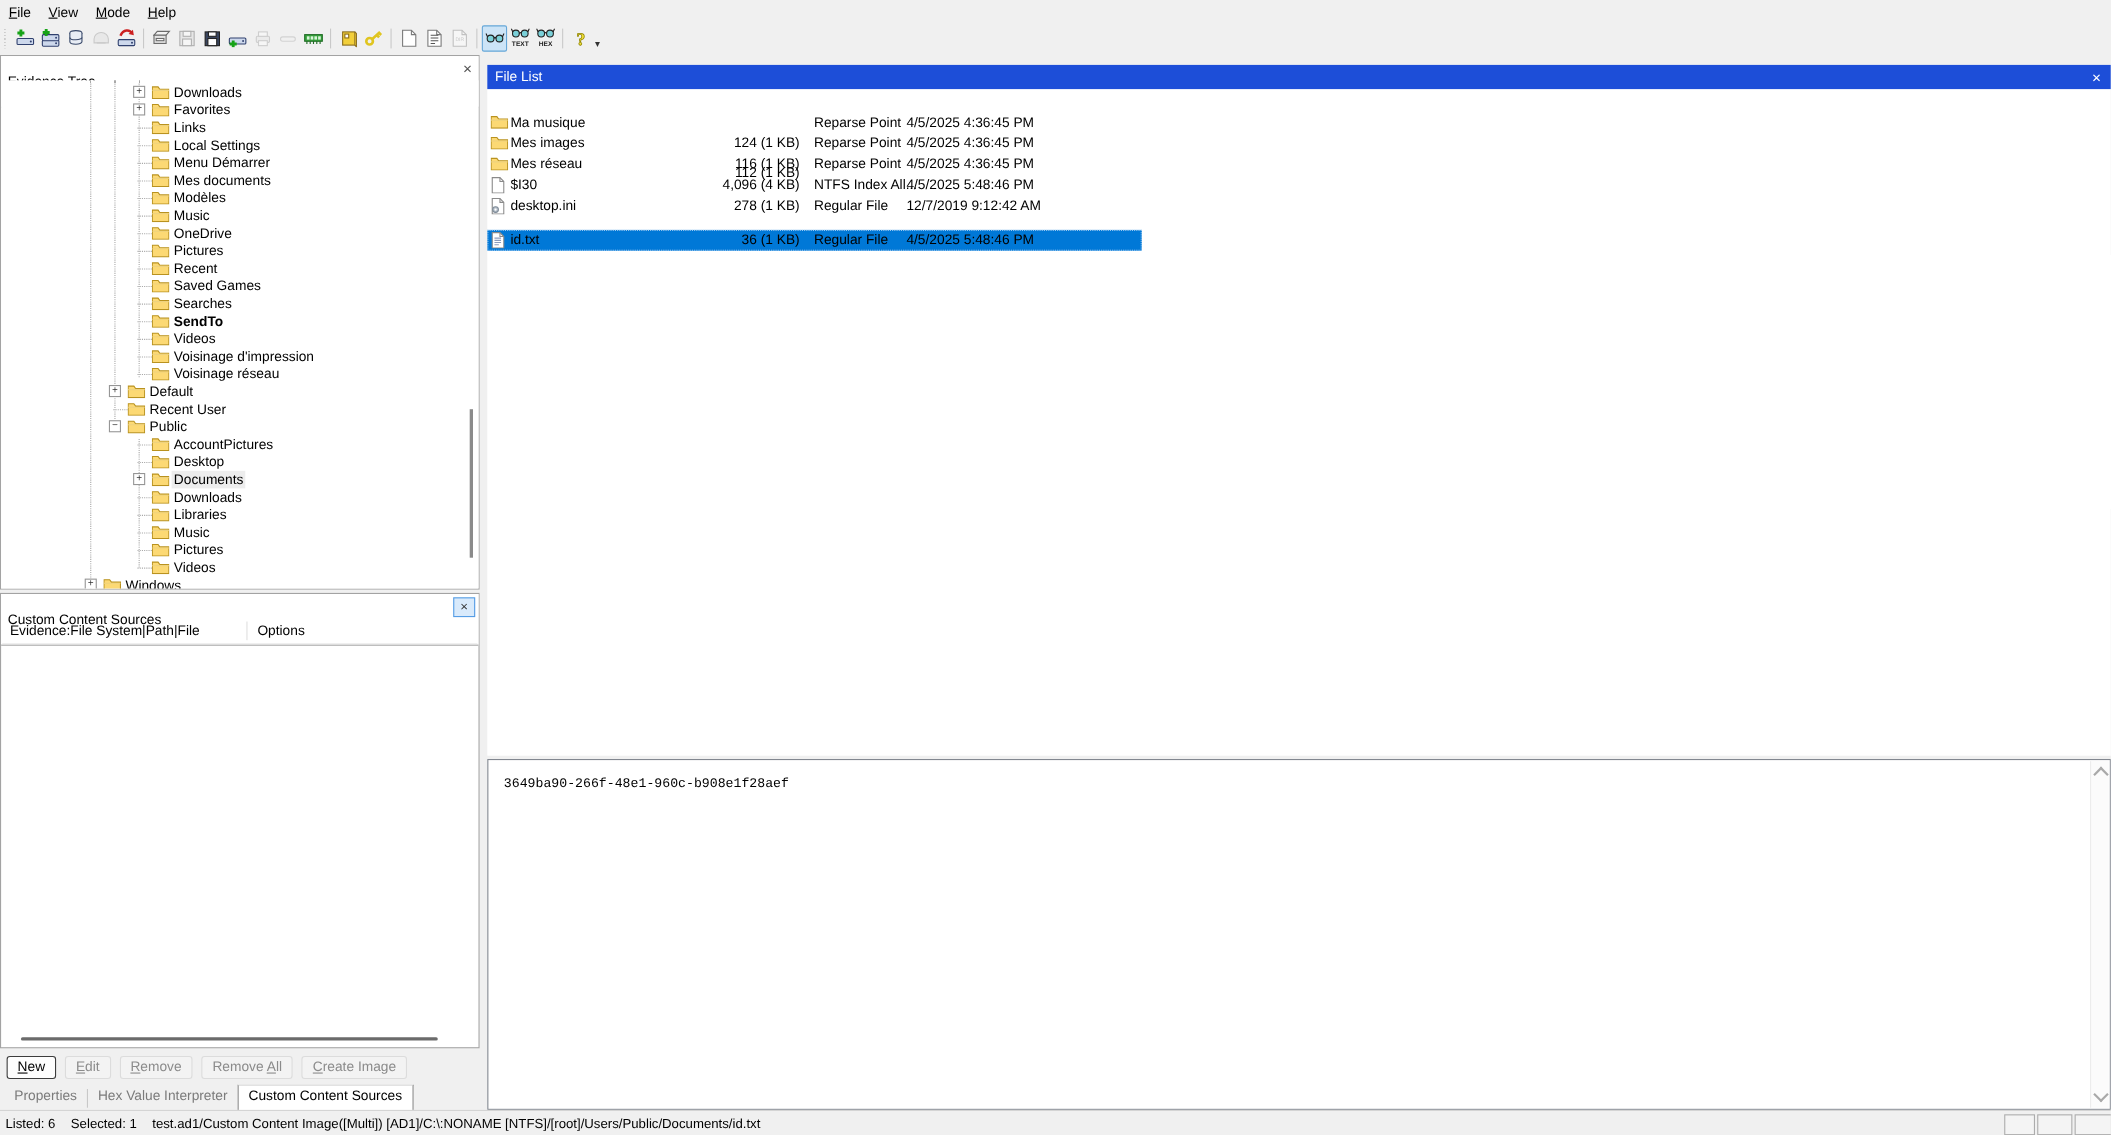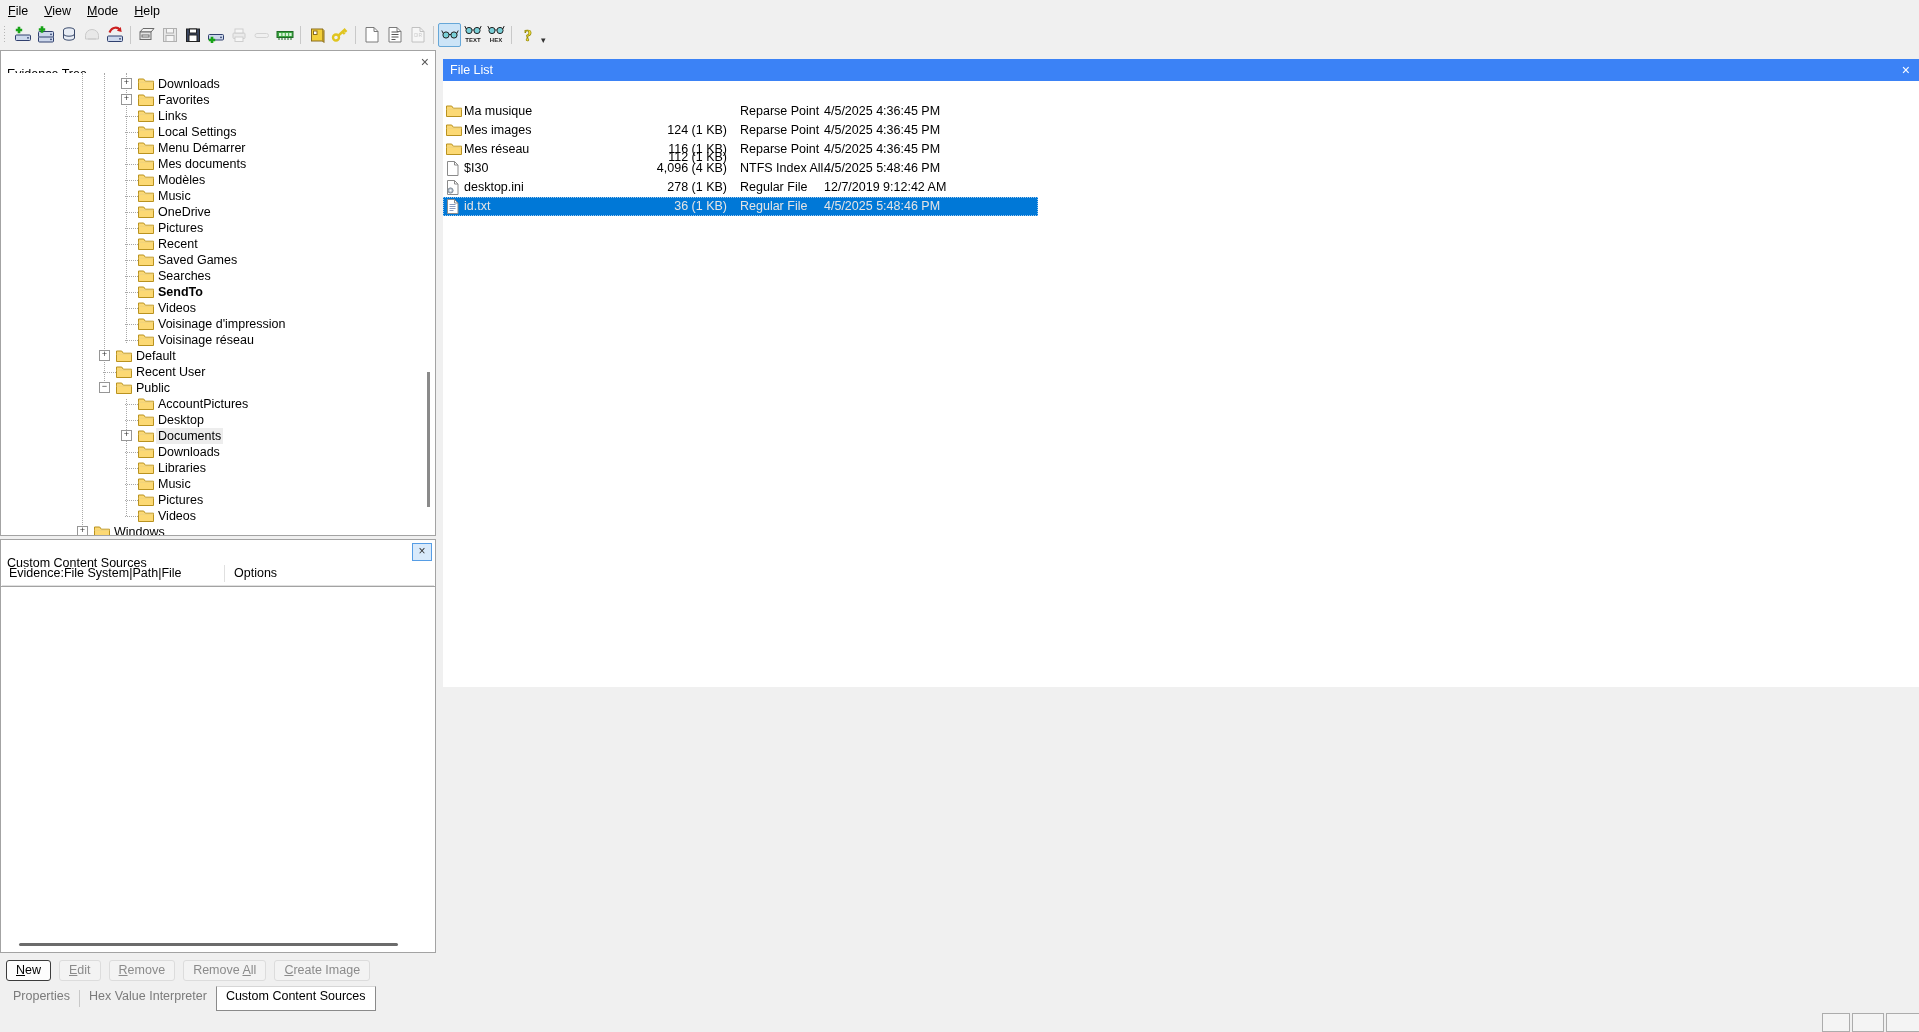--- a/index.html
+++ b/index.html
@@ -39,21 +39,21 @@
   .tree-scroll{position:absolute;background:#8a8a8a;}
 
   
   .fl-title{position:absolute;height:22px;line-height:22px;padding:0 7px;color:#fff;font-size:12.5px;}
   .fl-header{position:absolute;height:21px;background:#fff;border-bottom:1px solid #eaeaea;}
   .fl-header .hcell{position:absolute;top:0;height:21px;line-height:21px;white-space:nowrap;}
   .hsep{position:absolute;top:3px;height:15px;width:1px;background:#e2e2e2;}
   .file-row{position:absolute;height:19px;line-height:19px;}
   .file-row span{position:absolute;top:0;white-space:nowrap;}
   .file-row .c-ico{top:2px;}
-  .file-row.sel{background:#0078d7;color:#e5e5e5;outline:1px dotted #9cc9f0;outline-offset:-1px;}
+  .file-row.sel{background:#0078d7;color:#000000;outline:1px dotted #9cc9f0;outline-offset:-1px;margin-top:12px;}
   .c-size{text-align:right;}
 
   
   .ccs-head{position:absolute;left:1px;right:1px;top:22px;height:23px;line-height:23px;border-bottom:1px solid #e0e0e0;}
   .ccs-head .hc{position:absolute;top:0;white-space:nowrap;}
   .ccs-close{position:absolute;right:3px;top:3px;width:18px;height:16px;line-height:15px;text-align:center;
              background:#d9eafb;border:1px solid #569de5;color:#333;font-size:12px;}
   .ccs-hscroll{position:absolute;height:3px;background:#6b6b6b;border-radius:2px;}
 
   
@@ -491,21 +491,21 @@
           <span class="tree-ico" style="left:93px;"><svg width="16" height="13" viewBox="0 0 16 13">
               <path d="M.5 12.5 V2 h5.2 l1.6 2.2 h8.2 V12.5 z" fill="#fcd974" stroke="#b9921f"></path>
               <path d="M.5 5.2 h15" stroke="#eed27e"></path>
             </svg></span>
           <span class="tree-lbl" style="left:111px;">Windows</span>
         </div>
       </div>
   </div>
 
   <div style="position:absolute;left:443px;top:59px;width:1476px;height:628px;background:#fff;">
-    <div class="fl-title" style="left: 0px; top: 0px; width: 100%; box-sizing: border-box; background: #3b82f6;" id="fl-titlebar">
+    <div class="fl-title" style="left: 0px; top: 0px; width: 100%; box-sizing: border-box; background: #1d4ed8;" id="fl-titlebar">
       <span>File List</span>
       <span style="position:absolute;right:9px;top:0;color:#fff;font-size:14px;">×</span>
     </div>
     <div id="fl-rows">
         <div class="file-row" style="left:0;top:43px;width:595px;">
           <span class="c-ico" style="left:3px;"><svg width="16" height="13" viewBox="0 0 16 13">
               <path d="M.5 12.5 V2 h5.2 l1.6 2.2 h8.2 V12.5 z" fill="#fcd974" stroke="#b9921f"></path>
               <path d="M.5 5.2 h15" stroke="#eed27e"></path>
             </svg></span>
           <span style="left:21px;">Ma musique</span>
@@ -590,18 +590,30 @@
       <button class="btn off"><u>C</u>reate Image</button>
     </div>
 
   <div class="tab-strip" style="left:4px;top:986px;height:25px;" id="tab-strip">
       <span class="tab">Properties</span>
       <span class="tab-div"></span>
       <span class="tab">Hex Value Interpreter</span>
       <span class="tab active">Custom Content Sources</span>
     </div>
 
-
+  <div class="viewer" style="left:443px;top:690px;width:1476px;height:319px;">
+    <div class="viewer-text">3649ba90-266f-48e1-960c-b908e1f28aef</div>
+    <div class="vscroll">
+      <i class="vchev up"></i>
+      <i class="vchev down"></i>
+    </div>
+  </div>
+
+  <div class="statusbar">
+    <span>Listed: 6</span>
+    <span>Selected: 1</span>
+    <span>test.ad1/Custom Content Image([Multi]) [AD1]/C:\:NONAME [NTFS]/[root]/Users/Public/Documents/id.txt</span>
+  </div>
   <div class="status-pane" style="left:1822px;width:26px;"></div>
   <div class="status-pane" style="left:1852px;width:30px;"></div>
   <div class="status-pane" style="left:1886px;width:32px;"></div>
 
 </div>
 
 </body></html>

